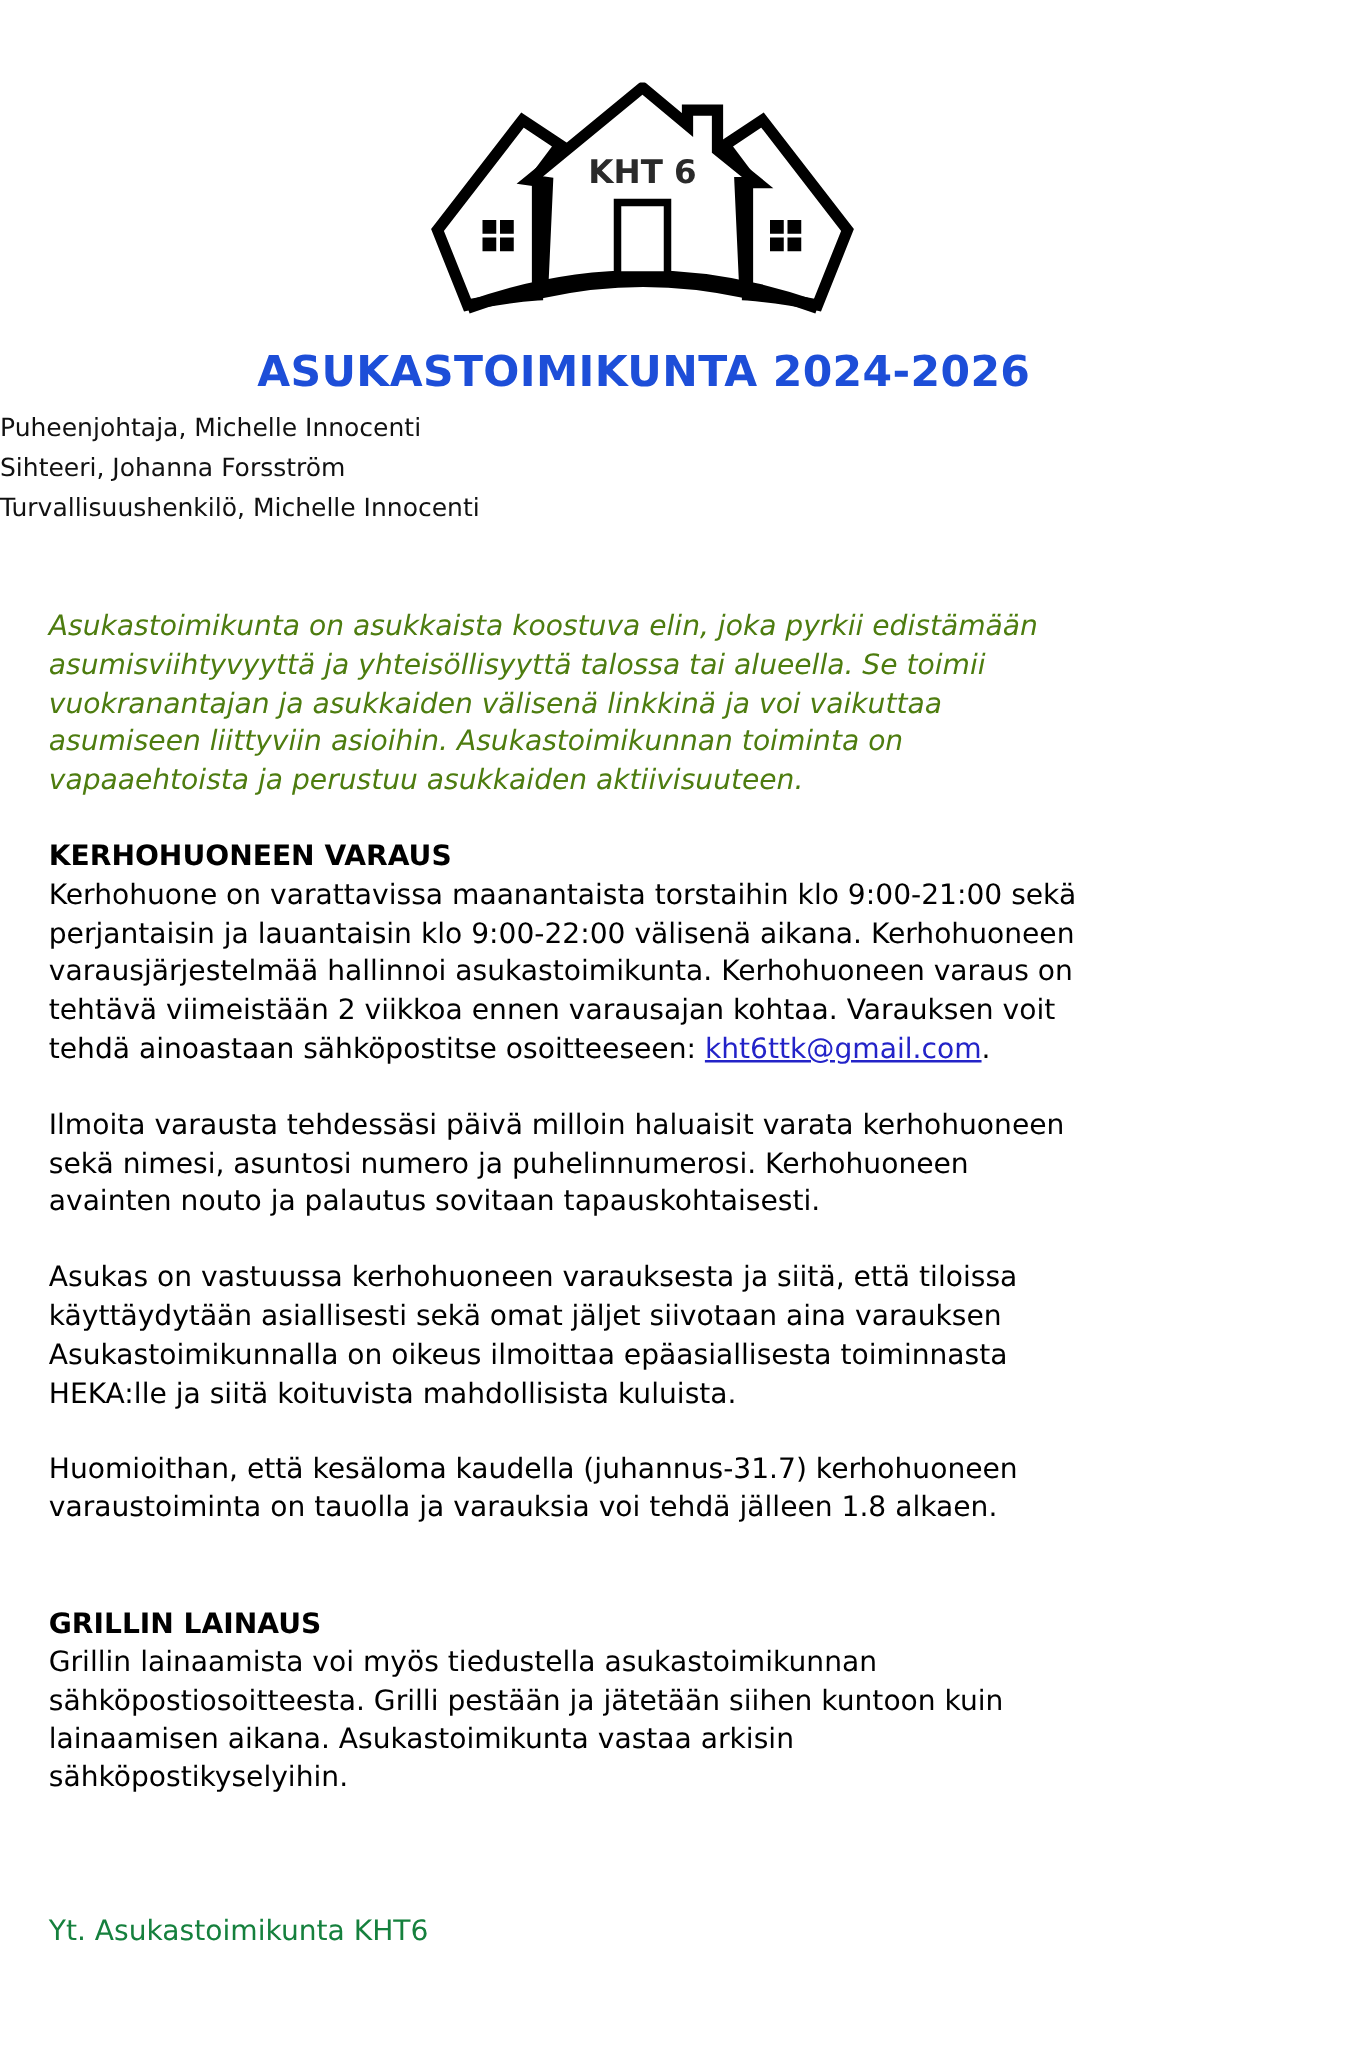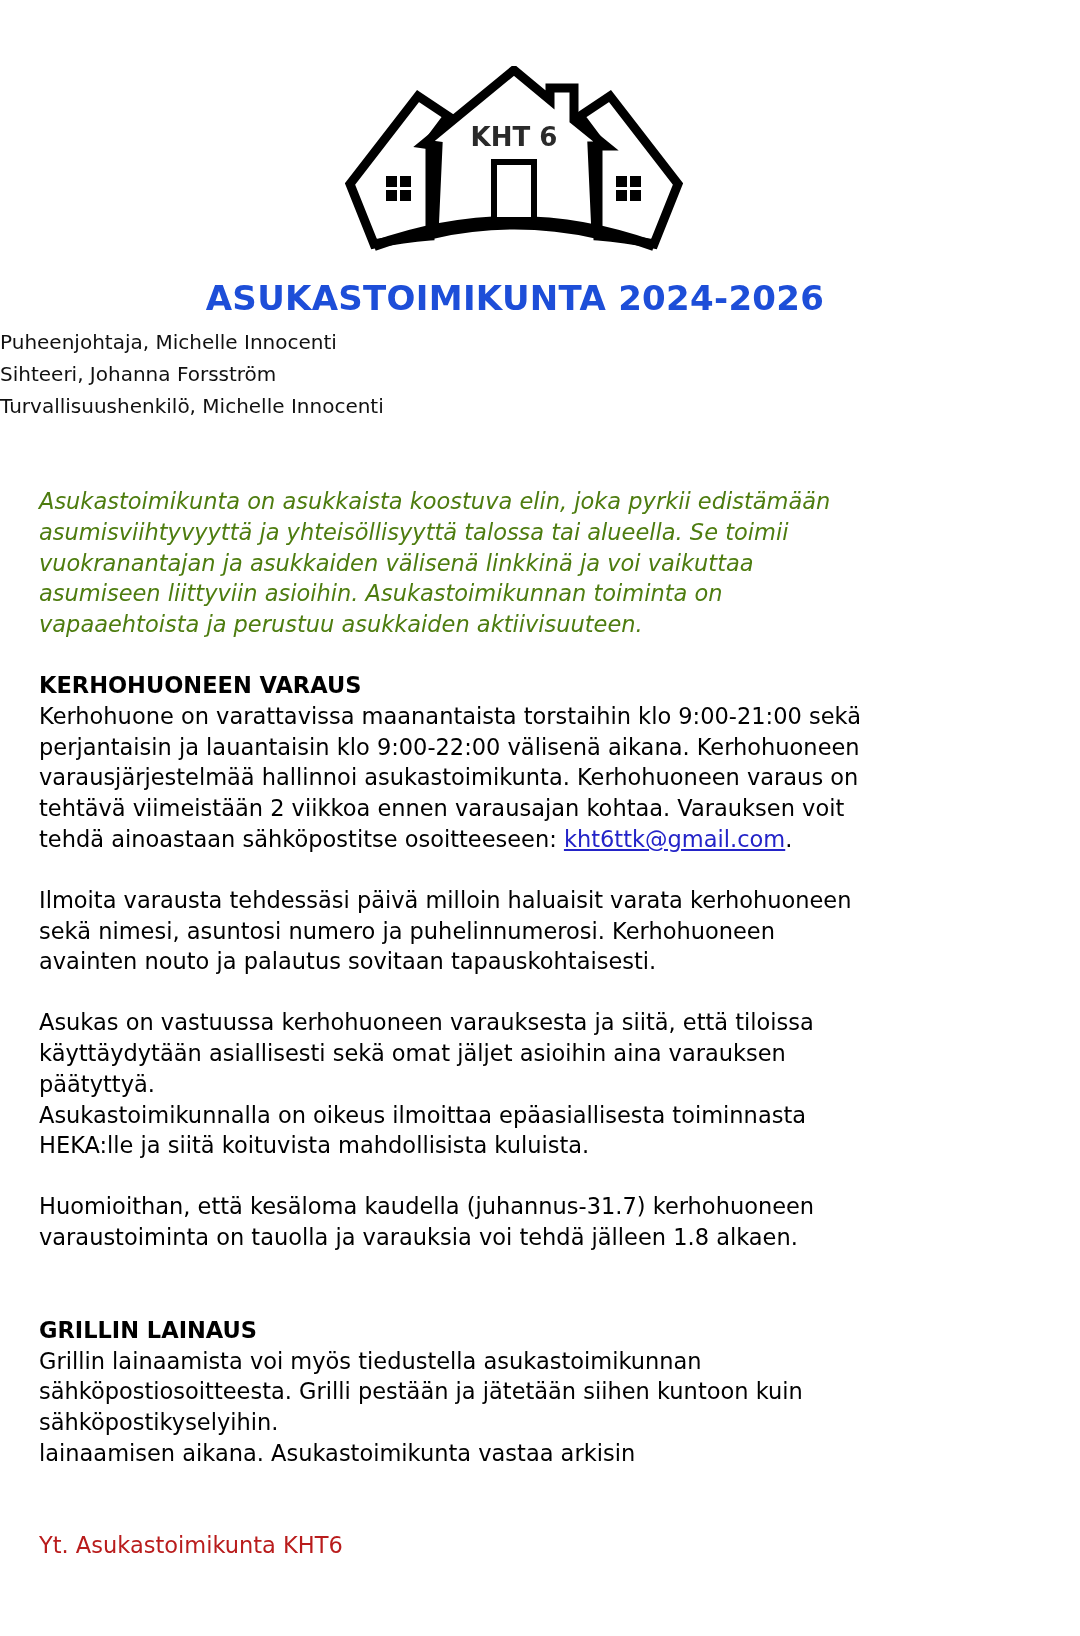--- a/index.html
+++ b/index.html
@@ -82,21 +82,21 @@
       color: #2323c8;
       text-decoration: underline;
     }
     .gap-large { height: 62px; }
     .signature {
       position: absolute;
       left: 39px;
       top: 1530px;
       font-size: 22.5px;
       line-height: 30px;
-      color: #b91c1c;
+      color: #15803d;
     }
   </style>
 </head>
 <body>
 
 <div class="page">
 
   <div class="logo">
     <svg viewBox="0 0 340 186" xmlns="http://www.w3.org/2000/svg">
 
@@ -157,39 +157,38 @@
       </p>
 
       <p class="para">
         <span class="line">Ilmoita varausta tehdessäsi päivä milloin haluaisit varata kerhohuoneen</span>
         <span class="line">sekä nimesi, asuntosi numero ja  puhelinnumerosi. Kerhohuoneen</span>
         <span class="line">avainten nouto ja palautus sovitaan tapauskohtaisesti.</span>
       </p>
 
       <p class="para">
         <span class="line">Asukas on  vastuussa kerhohuoneen varauksesta ja siitä, että tiloissa</span>
-        <span class="line">käyttäydytään asiallisesti sekä omat jäljet asioihin aina varauksen</span>
-        <span class="line">päätyttyä.</span>
+        <span class="line">käyttäydytään asiallisesti sekä omat jäljet siivotaan aina varauksen</span>
         <span class="line">Asukastoimikunnalla on oikeus ilmoittaa epäasiallisesta toiminnasta</span>
         <span class="line">HEKA:lle ja siitä koituvista mahdollisista kuluista.</span>
       </p>
 
       <p class="para tight">
         <span class="line">Huomioithan, että kesäloma kaudella (juhannus-31.7) kerhohuoneen</span>
         <span class="line">varaustoiminta on tauolla ja varauksia voi tehdä jälleen 1.8 alkaen.</span>
       </p>
     </div>
 
     <div class="gap-large"></div>
 
     <div class="section">
       <h2 class="section-heading" style="font-size:22.5px;line-height:30.8px;">GRILLIN LAINAUS</h2>
       <p class="para tight">
         <span class="line">Grillin lainaamista voi myös tiedustella asukastoimikunnan</span>
         <span class="line">sähköpostiosoitteesta. Grilli pestään ja jätetään siihen kuntoon kuin</span>
+        <span class="line">lainaamisen aikana. Asukastoimikunta vastaa arkisin</span>
         <span class="line">sähköpostikyselyihin.</span>
-        <span class="line">lainaamisen aikana. Asukastoimikunta vastaa arkisin</span>
       </p>
     </div>
   </div>
 
   <div class="signature">Yt. Asukastoimikunta KHT6</div>
 </div>
 
 </body></html>

